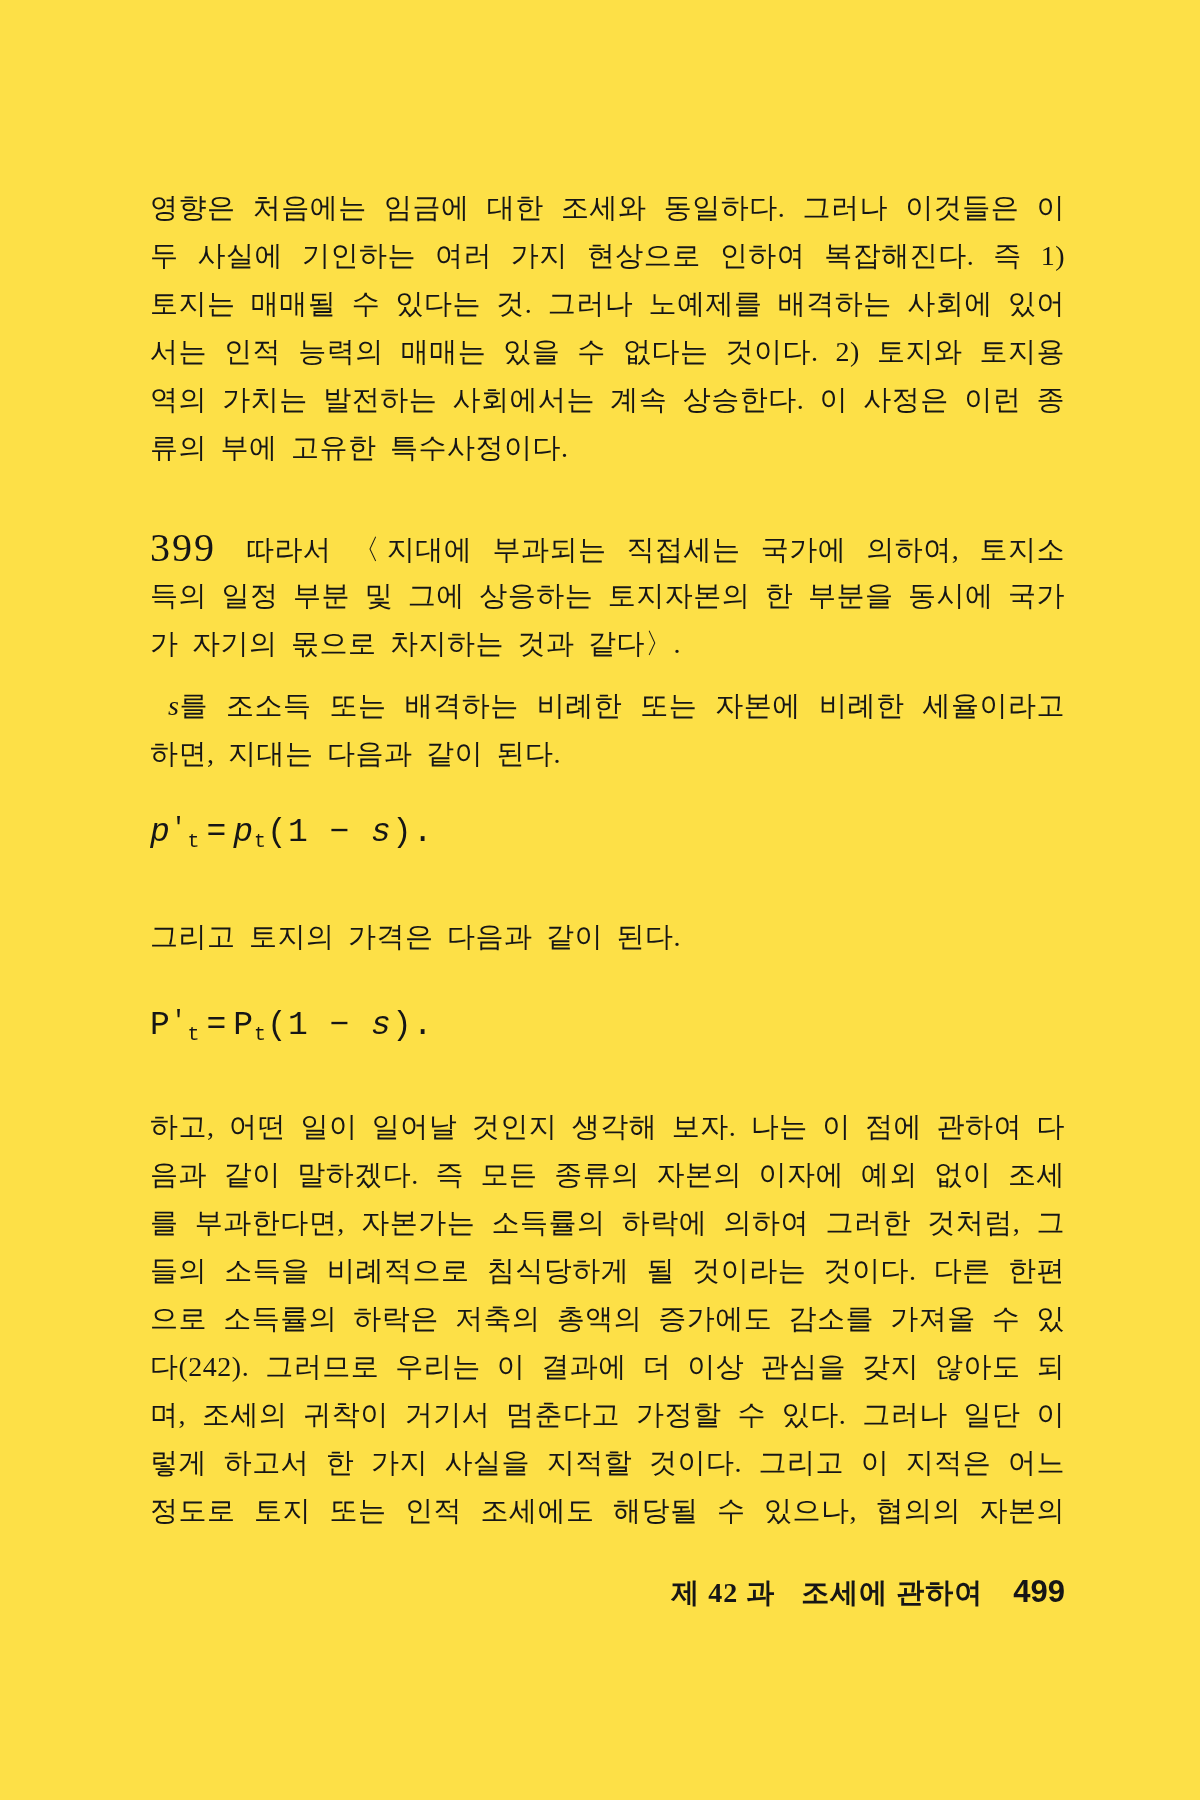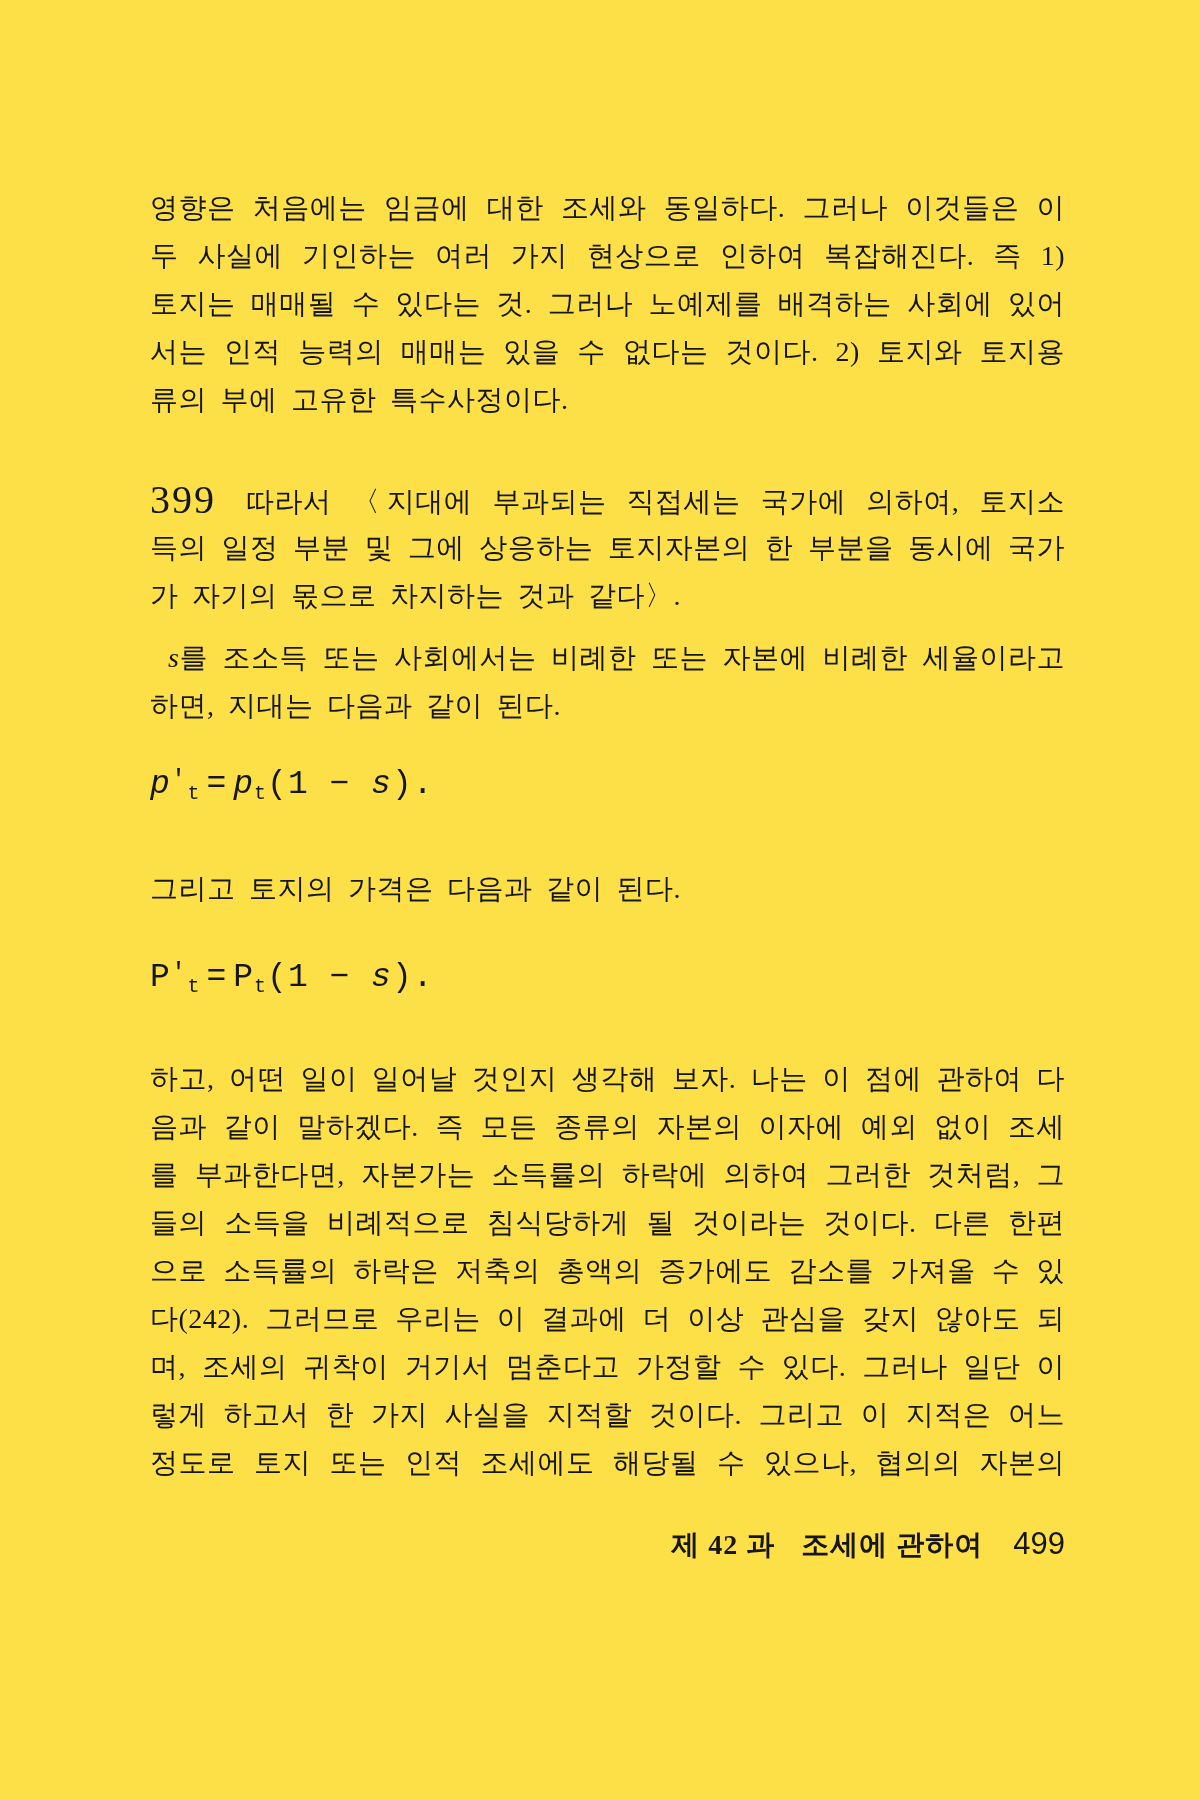--- a/index.html
+++ b/index.html
@@ -61,45 +61,46 @@
     text-align:right;
     font-weight:700;
     font-size:28px;
     letter-spacing:1px;
   }
   .footer .chap{margin-right:26px;}
   .footer .pgnum{
     margin-left:30px;
     font-family:"Liberation Sans","DejaVu Sans",sans-serif;
     font-size:31px;
-    font-weight:400;
+    font-weight:700;
     letter-spacing:0;
   }
 </style>
 </head>
 <body>
 
 <div class="page">
 
   <p class="para">
     <span class="kline">영향은 처음에는 임금에 대한 조세와 동일하다. 그러나 이것들은 이</span>
     <span class="kline">두 사실에 기인하는 여러 가지 현상으로 인하여 복잡해진다. 즉 1)</span>
     <span class="kline">토지는 매매될 수 있다는 것. 그러나 노예제를 배격하는 사회에 있어</span>
     <span class="kline">서는 인적 능력의 매매는 있을 수 없다는 것이다. 2) 토지와 토지용</span>
+    <span class="kline">역의 가치는 발전하는 사회에서는 계속 상승한다. 이 사정은 이런 종</span>
     <span class="kline left">류의 부에 고유한 특수사정이다.</span>
   </p>
 
   <p class="para sec-start">
     <span class="kline"><span class="secnum">399</span><span>따라서 〈지대에 부과되는 직접세는 국가에 의하여, 토지소</span></span>
     <span class="kline">득의 일정 부분 및 그에 상응하는 토지자본의 한 부분을 동시에 국가</span>
     <span class="kline left">가 자기의 몫으로 차지하는 것과 같다〉.</span>
   </p>
 
   <p class="para sub-para">
-    <span class="kline indent"><i>s</i><span>를 조소득 또는 사회에서는 비례한 또는 자본에 비례한 세율이라고</span></span>
+    <span class="kline indent"><i>s</i><span>를 조소득 또는 배격하는 비례한 또는 자본에 비례한 세율이라고</span></span>
     <span class="kline left">하면, 지대는 다음과 같이 된다.</span>
   </p>
 
   <div class="formula f1">
     <i>p</i><span class="prime">′</span><sub>t</sub><span class="eq">=</span><i>p</i><sub>t</sub><span>(1 − </span><i>s</i><span>).</span>
   </div>
 
   <p class="para tline">
     <span class="kline left">그리고 토지의 가격은 다음과 같이 된다.</span>
   </p>

